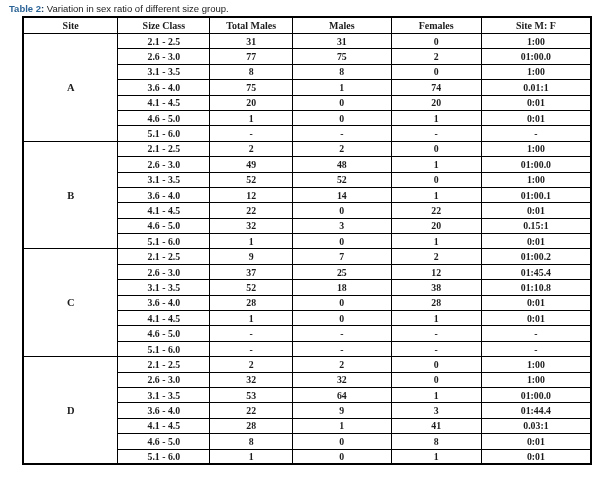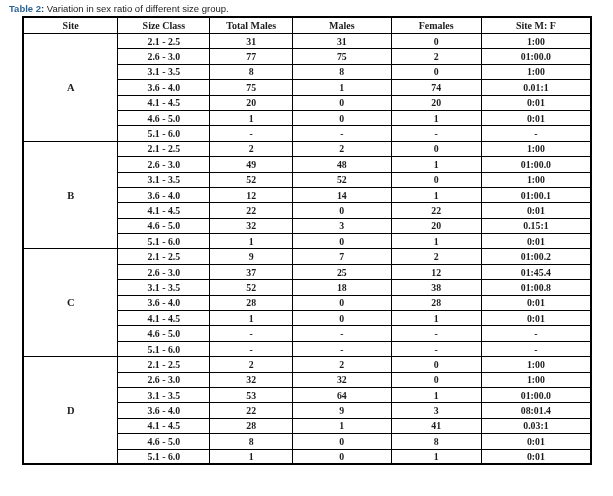--- a/index.html
+++ b/index.html
@@ -209,21 +209,21 @@
           <td>37</td>
           <td>25</td>
           <td>12</td>
           <td>01:45.4</td>
         </tr>
         <tr>
           <td>3.1 - 3.5</td>
           <td>52</td>
           <td>18</td>
           <td>38</td>
-          <td>01:00.8</td>
+          <td>01:10.8</td>
         </tr>
         <tr>
           <td>3.6 - 4.0</td>
           <td>28</td>
           <td>0</td>
           <td>28</td>
           <td>0:01</td>
         </tr>
         <tr>
           <td>4.1 - 4.5</td>
@@ -266,21 +266,21 @@
           <td>53</td>
           <td>64</td>
           <td>1</td>
           <td>01:00.0</td>
         </tr>
         <tr>
           <td>3.6 - 4.0</td>
           <td>22</td>
           <td>9</td>
           <td>3</td>
-          <td>08:01.4</td>
+          <td>01:44.4</td>
         </tr>
         <tr>
           <td>4.1 - 4.5</td>
           <td>28</td>
           <td>1</td>
           <td>41</td>
           <td>0.03:1</td>
         </tr>
         <tr>
           <td>4.6 - 5.0</td>

